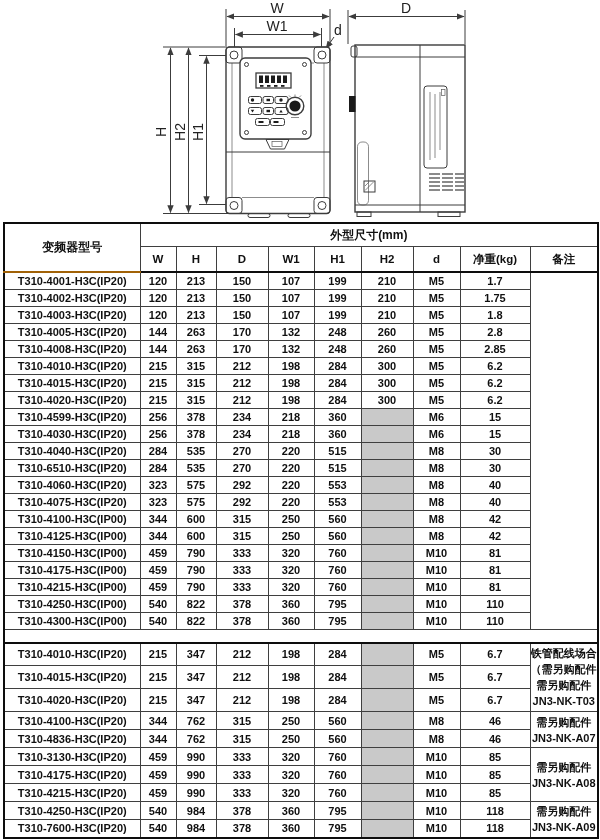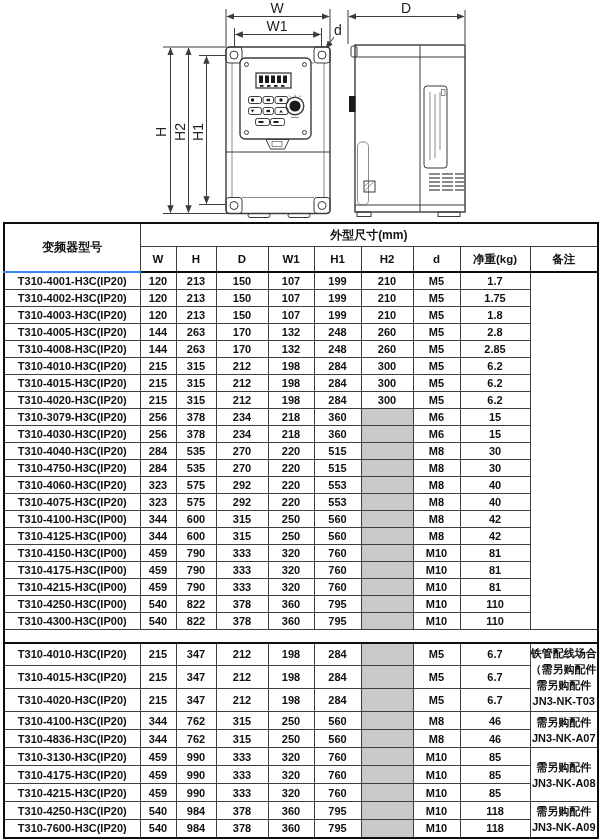--- a/index.html
+++ b/index.html
@@ -11,21 +11,21 @@
   svg .body{stroke:#3c3c3c;stroke-width:1.4;fill:#ffffff;}
   svg text{fill:#222;font-family:"Liberation Sans","DejaVu Sans",sans-serif;font-size:14px;}
   table.spec{position:absolute;top:222px;left:3px;width:594px;border-collapse:collapse;
              table-layout:fixed;border:2px solid #0d0d0d;background:#fff;}
   .spec th,.spec td{border:1px solid #3f3f3f;padding:0;text-align:center;vertical-align:middle;
              font-weight:bold;color:#101010;overflow:hidden;}
   .spec th{font-size:12px;}
   .spec td{font-size:11px;white-space:nowrap;}
   tr.hrow th{height:22px;}
   tr.h2 th{height:24px;border-bottom:2px solid #0d0d0d;font-size:11.5px;}
-  th.model-h{border-bottom:2px solid #3b82f6;font-size:12px;font-family:Liberation Mono, monospace;}
+  th.model-h{border-bottom:2px solid #a16207;font-size:12px;font-family:Liberation Mono, monospace;}
   tr.s1{height:17px;}
   tr.sep td{height:12px;border-bottom:2px solid #0d0d0d;}
   tr.tall{height:23px;}
   tr.s2{height:18px;margin-top:43px;}
   td.gray{background:#c9c9c9;}
   td.remark{font-size:11px;line-height:16px;white-space:normal;}
   td.remark div{white-space:nowrap;}
   tr.g-first td{border-top:1.5px solid #1a1a1a;}
 </style>
 </head>
@@ -297,21 +297,21 @@
           <td>215</td>
           <td>315</td>
           <td>212</td>
           <td>198</td>
           <td>284</td>
           <td>300</td>
           <td>M5</td>
           <td>6.2</td>
         </tr>
         <tr class="s1">
-          <td class="model">T310-3079-H3C(IP20)</td>
+          <td class="model">T310-4599-H3C(IP20)</td>
           <td>256</td>
           <td>378</td>
           <td>234</td>
           <td>218</td>
           <td>360</td>
           <td class="gray"></td>
           <td>M6</td>
           <td>15</td>
         </tr>
         <tr class="s1">
@@ -330,21 +330,21 @@
           <td>284</td>
           <td>535</td>
           <td>270</td>
           <td>220</td>
           <td>515</td>
           <td class="gray"></td>
           <td>M8</td>
           <td>30</td>
         </tr>
         <tr class="s1">
-          <td class="model">T310-4750-H3C(IP20)</td>
+          <td class="model">T310-6510-H3C(IP20)</td>
           <td>284</td>
           <td>535</td>
           <td>270</td>
           <td>220</td>
           <td>515</td>
           <td class="gray"></td>
           <td>M8</td>
           <td>30</td>
         </tr>
         <tr class="s1">

